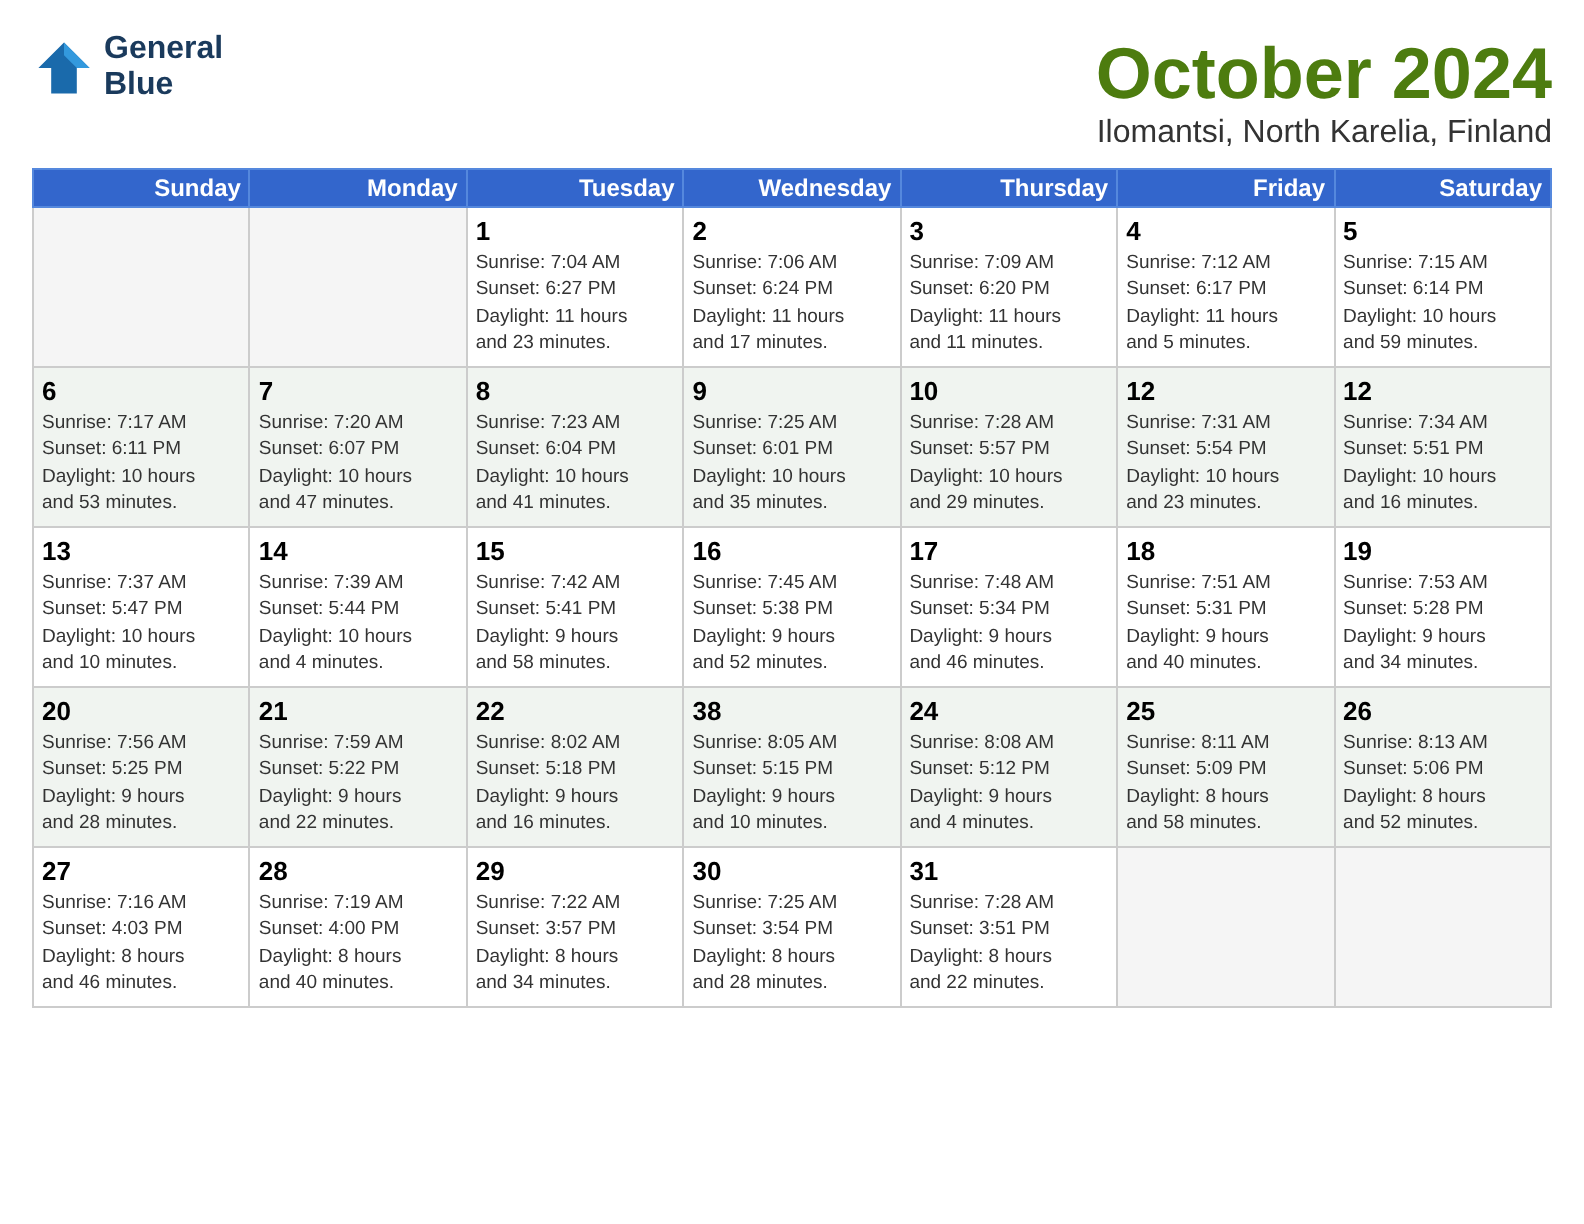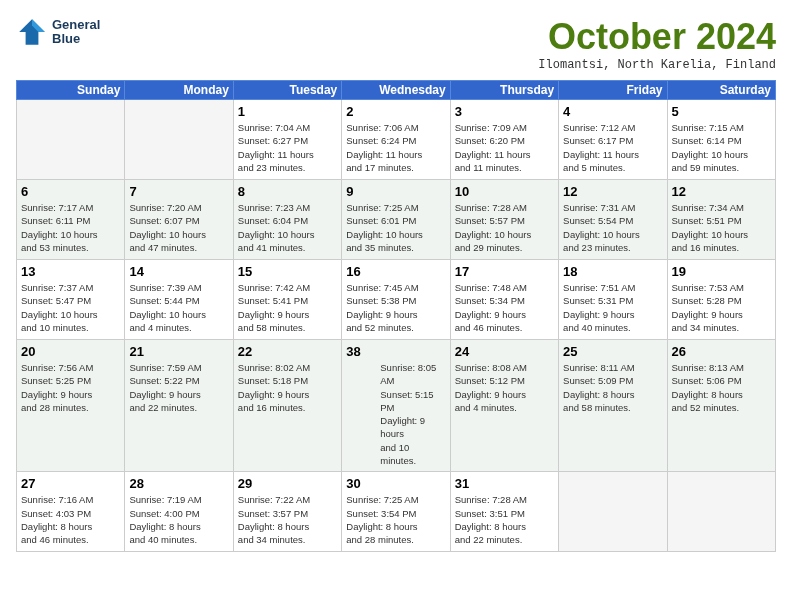--- a/index.html
+++ b/index.html
@@ -15,41 +15,40 @@
       justify-content: space-between;
       align-items: flex-start;
       margin-bottom: 8px;
     }
     .logo {
       display: flex;
       align-items: center;
       gap: 4px;
     }
     .logo-text {
-      font-size: 13px;
+      font-size: 16px;
       font-weight: bold;
       color: #1a3a5c;
       line-height: 1.1;
     }
     .logo-icon {
       width: 32px;
       height: 32px;
     }
     .title-area {
       text-align: right;
     }
     .month-title {
       font-size: 36px;
       font-weight: bold;
       color: #4d7c0f;
     }
     .location {
-      font-size: 12px;
+      font-size: 16px;
       color: #333;
-      font-family: Liberation Mono, monospace;
     }
     .calendar {
       width: 100%;
       border-collapse: collapse;
       font-size: 10px;
     }
     .calendar th {
       background-color: #3366cc;
       color: #fff;
       padding: 2px 4px;
@@ -274,21 +273,21 @@
         </td>
         <td>
           <div class="day-number">22</div>
           <div class="day-info" style="white-space: pre-line;">Sunrise: 8:02 AM
 Sunset: 5:18 PM
 Daylight: 9 hours
 and 16 minutes.</div>
         </td>
         <td>
           <div class="day-number">38</div>
-          <div class="day-info" style="white-space: pre-line; margin-left: 34px;">Sunrise: 8:05 AM
+          <div class="day-info" style="white-space: pre-line;">Sunrise: 8:05 AM
 Sunset: 5:15 PM
 Daylight: 9 hours
 and 10 minutes.</div>
         </td>
         <td>
           <div class="day-number">24</div>
           <div class="day-info" style="white-space: pre-line;">Sunrise: 8:08 AM
 Sunset: 5:12 PM
 Daylight: 9 hours
 and 4 minutes.</div>

